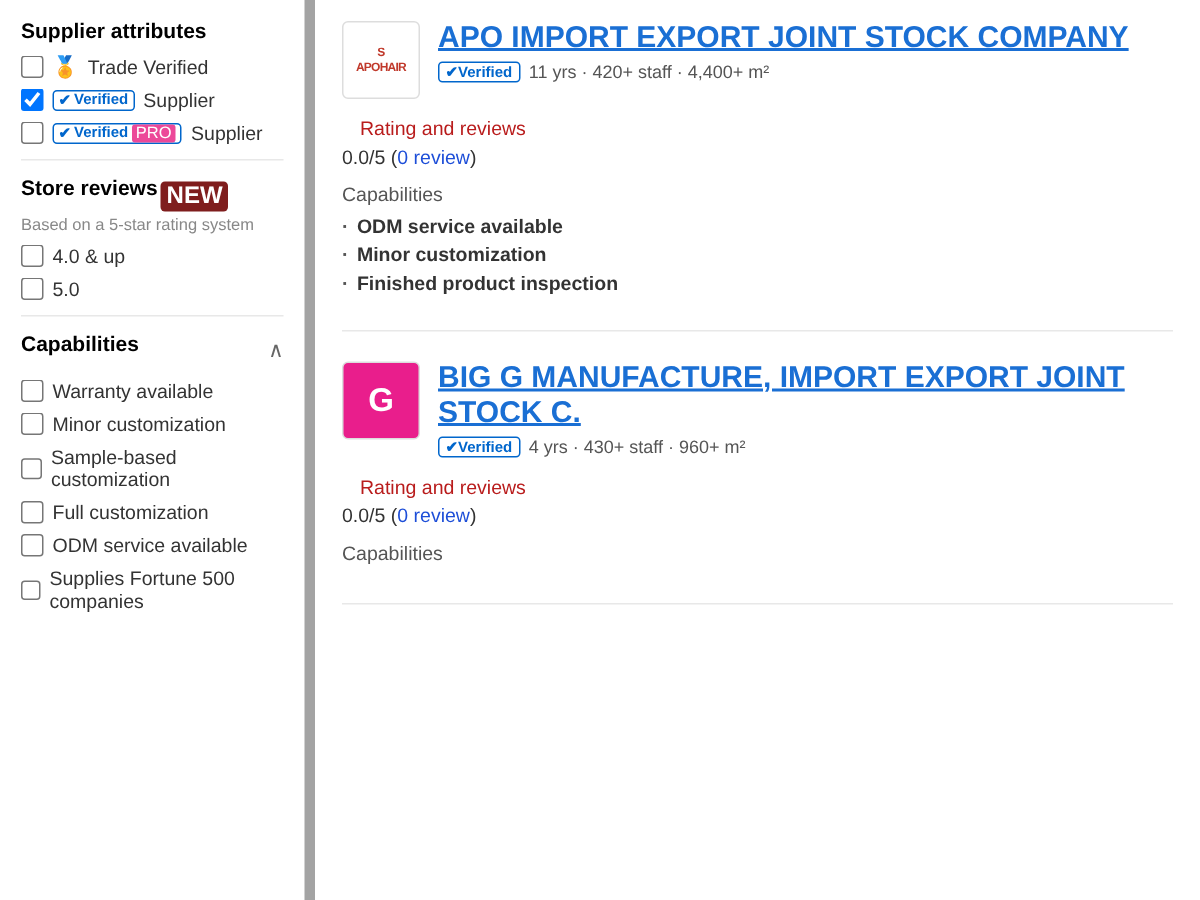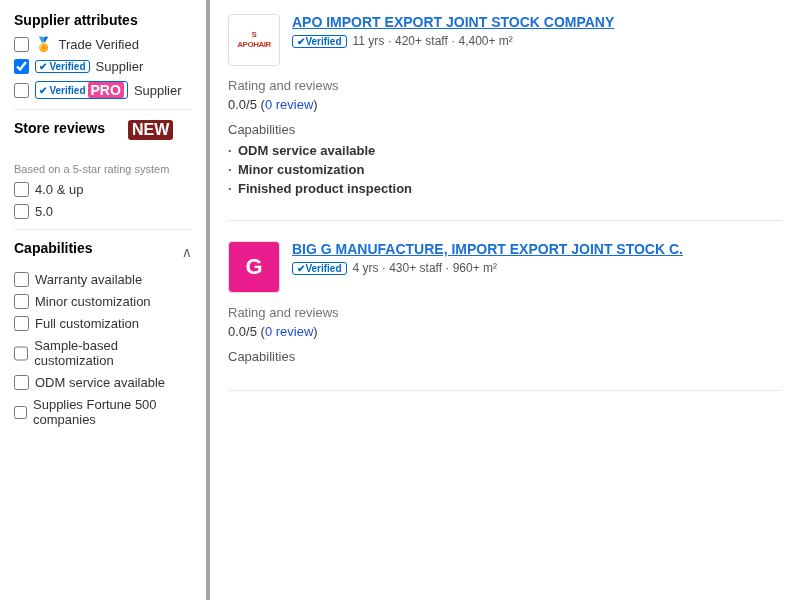--- a/index.html
+++ b/index.html
@@ -11,21 +11,21 @@
       display: flex;
       width: 800px;
       height: 600px;
       overflow: hidden;
     }
 
     
     .sidebar {
       width: 210px;
       min-width: 210px;
-      border-right: 4px solid #a3a3a3;
+      border-right: 7px solid #a3a3a3;
       padding: 12px 14px;
       overflow-y: auto;
       background: #fff;
     }
 
     .sidebar-section-title {
       font-weight: bold;
       font-size: 14px;
       margin-bottom: 8px;
       color: #000;
@@ -79,31 +79,31 @@
       padding: 0px 3px;
       font-size: 10px;
       font-weight: bold;
       color: #0066cc;
       gap: 2px;
     }
 
     .pro-tag {
       background: #ec4899;
       color: #fff;
-      font-size: 14px;
+      font-size: 11px;
       padding: 0 3px;
       border-radius: 2px;
-      font-weight: bold;
+      font-weight: normal;
     }
 
     .store-reviews-header {
       display: flex;
-      align-items: flex-start;
-      gap: 23px;
-      margin-bottom: 19px;
+      align-items: flex-end;
+      gap: 2px;
+      margin-bottom: 3px;
     }
 
     .new-badge {
       background: #7f1d1d;
       color: #fff;
       font-size: 16px;
       padding: 1px 4px;
       border-radius: 3px;
       font-weight: bold;
     }
@@ -179,21 +179,21 @@
       font-size: 22px;
       font-weight: bold;
     }
 
     .supplier-info {
       flex: 1;
     }
 
     .supplier-name {
       font-weight: bold;
-      font-size: 14px;
+      font-size: 20px;
       color: #1a6fd4;
       text-decoration: underline;
       cursor: pointer;
       display: block;
       margin-bottom: 4px;
     }
 
     .supplier-meta {
       display: flex;
       align-items: center;
@@ -209,23 +209,24 @@
       border: 1.5px solid #0066cc;
       border-radius: 3px;
       padding: 0px 4px;
       font-size: 10px;
       font-weight: bold;
       color: #0066cc;
     }
 
     .section-label {
       font-size: 13px;
-      color: #737373;
+      color: #b91c1c;
       margin-bottom: 4px;
       margin-top: 10px;
+      margin-left: 12px;
     }
 
     .rating-value {
       font-size: 13px;
       margin-bottom: 10px;
     }
 
     .rating-link {
       color: #1d4ed8;
       text-decoration: none;
@@ -309,25 +310,25 @@
   <div class="filter-item">
     <input type="checkbox" style="">
     <span>Warranty available</span>
   </div>
   <div class="filter-item">
     <input type="checkbox" style="">
     <span>Minor customization</span>
   </div>
   <div class="filter-item">
     <input type="checkbox" style="">
+    <span>Sample-based customization</span>
+  </div>
+  <div class="filter-item">
+    <input type="checkbox" style="">
     <span>Full customization</span>
-  </div>
-  <div class="filter-item">
-    <input type="checkbox" style="">
-    <span>Sample-based customization</span>
   </div>
   <div class="filter-item">
     <input type="checkbox" style="">
     <span>ODM service available</span>
   </div>
   <div class="filter-item">
     <input type="checkbox" style="">
     <span>Supplies Fortune 500 companies</span>
   </div>
 

